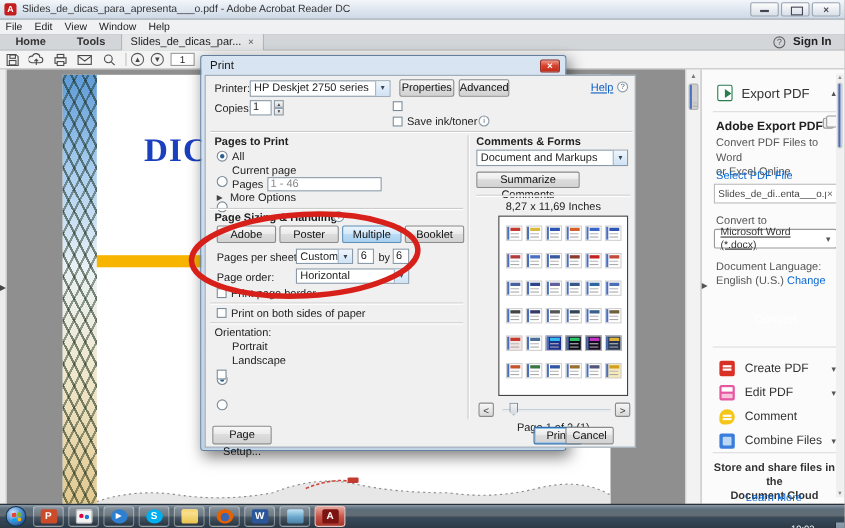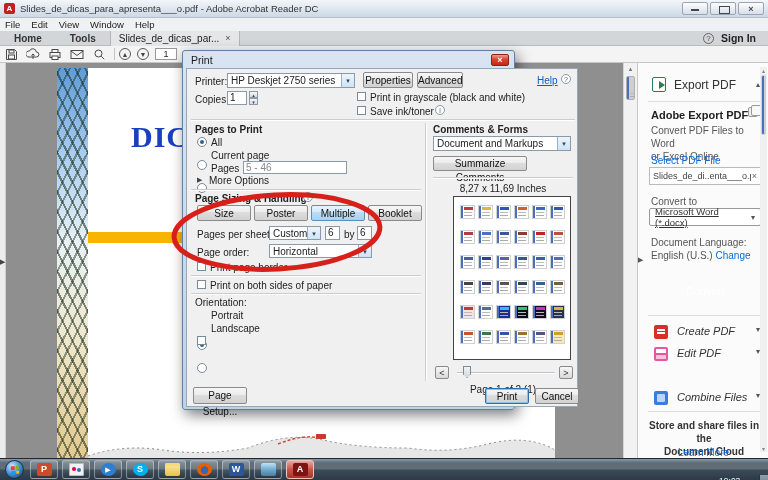--- a/index.html
+++ b/index.html
@@ -73,21 +73,21 @@
   #file-pill .fn{font-size:9px;color:#444;white-space:nowrap;overflow:hidden;max-width:98px;}
   #file-pill .rm{margin-left:auto;color:#666;font-size:9px;}
   #convert-to{position:absolute;left:13px;top:133px;color:#555;}
   #fmt-sel{position:absolute;left:11px;top:145px;width:112px;height:18px;border:1px solid #999;border-radius:2px;background:#fff;display:flex;align-items:center;padding:0 5px;}
   #fmt-sel .v{font-size:9.5px;color:#333;text-decoration:underline;}
   #fmt-sel .arr{margin-left:auto;color:#555;font-size:8px;}
   #doc-lang{position:absolute;left:13px;top:174px;color:#555;}
   #lang-row{position:absolute;left:13px;top:187px;color:#555;}
   #convert-btn{position:absolute;left:15px;top:218px;width:104px;height:21px;border-radius:11px;color:#fff;font-size:11px;text-align:center;line-height:21px;}
   #sb-divider2{position:absolute;left:10px;top:252px;width:112px;border-top:1px solid #ddd;}
-  .tool-row{position:absolute;left:16px;width:106px;height:20px;display:flex;align-items:flex-start;font-style:italic;}
+  .tool-row{position:absolute;left:16px;width:106px;height:20px;display:flex;align-items:center;}
   .tool-row .lbl{font-size:11px;color:#333;margin-left:9px;}
   .tool-row .chev{margin-left:auto;color:#555;font-size:8px;}
   .tool-ic{width:14px;height:14px;position:relative;flex:0 0 14px;}
   .ic-create-pdf-icon{background:#d93025;border-radius:2px;}
   .ic-create-pdf-icon::after{content:"";position:absolute;left:3px;top:4px;width:8px;height:2px;background:#fff;box-shadow:0 3px 0 #fff;}
   .ic-edit-pdf-icon{background:#e557a0;border-radius:2px;}
   .ic-edit-pdf-icon::after{content:"";position:absolute;left:2px;top:2px;width:10px;height:4px;background:#fff;box-shadow:0 6px 0 #f7c4de;}
   .ic-comment-icon{background:#f5c518;border-radius:50% 50% 50% 4px;}
   .ic-comment-icon::after{content:"";position:absolute;left:3px;top:5px;width:8px;height:1.5px;background:#fff;box-shadow:0 3px 0 #fff;}
   .ic-combine-files-icon{background:#3b7ddd;border-radius:2px;}
@@ -299,20 +299,24 @@
   <div class="tool-row" style="top: 262px;">
         <span class="tool-ic ic-create-pdf-icon"></span>
         <span class="lbl">Create PDF</span>
         <span class="chev">▾</span>
       </div>
       <div class="tool-row" style="top: 284px;">
         <span class="tool-ic ic-edit-pdf-icon"></span>
         <span class="lbl">Edit PDF</span>
         <span class="chev">▾</span>
       </div>
+      <div class="tool-row" style="top: 306px;">
+        <span class="tool-ic ic-comment-icon"></span>
+        <span class="lbl">Comment</span>
+      </div>
       <div class="tool-row" style="top: 328px;">
         <span class="tool-ic ic-combine-files-icon"></span>
         <span class="lbl">Combine Files</span>
         <span class="chev">▾</span>
       </div>
     </div>
   <div id="sb-collapse" class="abs">▶</div>
 
   <div id="dialog" class="abs">
     <div id="dlg-title">Print</div>
@@ -327,44 +331,43 @@
       <div class="dc w7btn" style="left:176px;top:3px;width:50px;height:16px;line-height:15px">Properties</div>
       <div class="dc w7btn" style="left:230px;top:3px;width:46px;height:16px;line-height:15px">Advanced</div>
       <div class="dc help-link" style="left:350px;top:6px">Help</div>
       <div class="dc info-dot" style="left:374px;top:5px">?</div>
 
       <div class="dc lab" style="left:8px;top:25px">Copies:</div>
       <div class="dc w7in" style="left:40px;top:22px;width:20px;height:14px">1</div>
       <div class="dc spin" style="left:62px;top:22px;height:7px">▴</div>
       <div class="dc spin" style="left:62px;top:29px;height:7px">▾</div>
       <div class="dc check" style="left:170px;top:23px"></div>
-      <div class="dc lab" style="left:183px;top:23px">Print in grayscale (black and white)</div>
       <div class="dc check" style="left:170px;top:37px"></div>
       <div class="dc lab" style="left:183px;top:37px">Save ink/toner</div>
       <div class="dc info-dot" style="left:248px;top:36px">i</div>
 
       <div class="dc groove" style="left:4px;top:50px;width:384px"></div>
       <div class="dc vgroove" style="left:238px;top:54px;height:258px"></div>
 
       <div class="dc lab bold" style="left:8px;top:55px">Pages to Print</div>
       <div class="dc radio on" style="left:10px;top:68px"></div>
       <div class="dc lab" style="left:24px;top:68px">All</div>
       <div class="dc radio" style="left:10px;top:81px"></div>
       <div class="dc lab" style="left:24px;top:81px">Current page</div>
       <div class="dc radio" style="left:10px;top:94px"></div>
       <div class="dc lab" style="left:24px;top:94px">Pages</div>
-      <div class="dc w7in gray" style="left:56px;top:92px;width:104px;height:13px">5 - 46</div>
+      <div class="dc w7in gray" style="left:56px;top:92px;width:104px;height:13px">1 - 46</div>
       <div class="dc" style="left:10px;top:107px;font-size:7px;color:#444">▶</div>
       <div class="dc lab" style="left:22px;top:106px">More Options</div>
 
       <div class="dc groove" style="left:4px;top:120px;width:230px"></div>
 
       <div class="dc lab bold" style="left:8px;top:124px">Page Sizing &amp; Handling</div>
       <div class="dc info-dot" style="left:116px;top:123px">i</div>
-      <div class="dc w7btn" style="left:10px;top:136px;width:54px;height:16px;line-height:15px">Size</div>
+      <div class="dc w7btn" style="left:10px;top:136px;width:54px;height:16px;line-height:15px">Adobe</div>
       <div class="dc w7btn" style="left:67px;top:136px;width:54px;height:16px;line-height:15px">Poster</div>
       <div class="dc w7btn sel" style="left:124px;top:136px;width:54px;height:16px;line-height:15px">Multiple</div>
       <div class="dc w7btn" style="left:181px;top:136px;width:54px;height:16px;line-height:15px">Booklet</div>
 
       <div class="dc lab" style="left:10px;top:160px">Pages per sheet:</div>
       <div class="dc w7sel" style="left:82px;top:157px;width:52px;height:14px">
         <span class="v">Custom...</span>
           <span class="arr">▾</span>
       </div>
       <div class="dc w7in" style="left:138px;top:157px;width:15px;height:14px">6</div>
@@ -515,21 +518,21 @@
       </div>
 
       <div class="dc navbtn" style="left:248px;top:297px;width:14px;height:13px">&lt;</div>
       <div class="dc" id="slider-track" style="left:270px;top:303px;width:98px"></div>
       <div class="dc" id="slider-thumb" style="left:276px;top:297px"></div>
       <div class="dc navbtn" style="left:372px;top:297px;width:14px;height:13px">&gt;</div>
       <div class="dc lab" style="left:246px;top:315px;width:140px;text-align:center">Page 1 of 2 (1)</div>
 
       <div class="dc w7btn" style="left:6px;top:318px;width:54px;height:17px;line-height:16px">Page Setup...</div>
       <div class="dc w7btn default" style="left:298px;top:319px;width:44px;height:16px;line-height:15px">Print</div>
-      <div class="dc w7btn" style="left:348px;top:319px;width:44px;height:16px;line-height:15px">Cancel</div>
+      <div class="dc w7btn" style="left:327px;top:319px;width:44px;height:16px;line-height:15px">Cancel</div>
     </div>
   </div>
 
   <svg id="annotation" class="abs" viewBox="0 0 218 88">
     <ellipse cx="109" cy="44" rx="103" ry="37" fill="none" stroke="#d8201a" stroke-width="5" transform="rotate(-3 109 44)"></ellipse>
   </svg>
 
   <div id="taskbar" class="abs">
     <div id="start-orb">
       <span class="flag">

